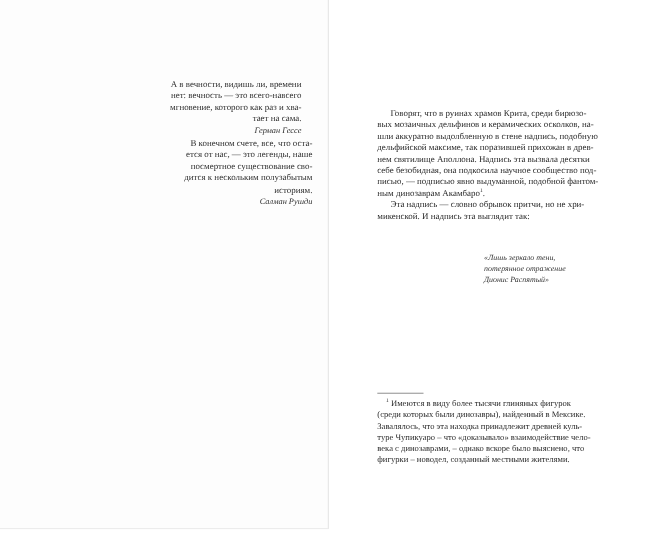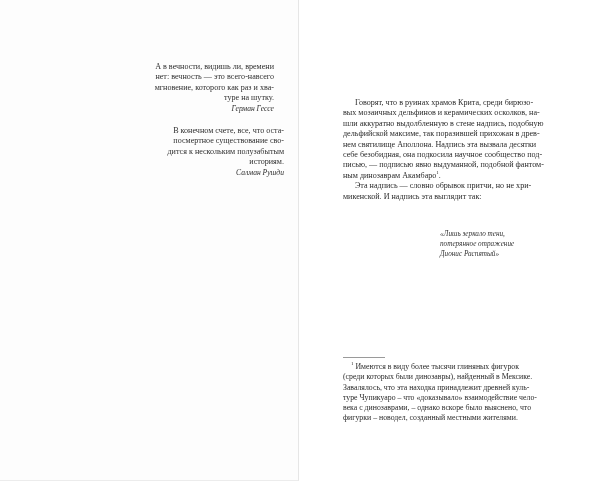--- a/index.html
+++ b/index.html
@@ -15,21 +15,21 @@
   }
   .page-right {
     position: absolute; left: 300px; top: 0; width: 300px; height: 485px; background: #ffffff;
   }
   .epigraph {
     position: absolute; width: 160px; text-align: right;
     font-size: 8.1px; line-height: 10.4px; color: #2e2e2e;
   }
   .epigraph .line { display: block; white-space: nowrap; }
   .epigraph .author { display: block; font-style: italic; font-size: 7.6px; margin-top: 0; }
-  .ep1 { left: 114px; top: 62px; }
+  .ep1 { left: 114px; top: 72px; }
   .ep2 { left: 124px; top: 126px; }
 
   .body-text {
     position: absolute; left: 343px; top: 98px; width: 206px;
     font-size: 8.1px; line-height: 10.4px; color: #2a2a2a;
   }
   .body-text .line { display: block; white-space: nowrap; text-align: justify; }
   .body-text .indent { padding-left: 12px; }
   .quote-sig {
     position: absolute; left: 440px; top: 229px; width: 110px; text-align: left;
@@ -52,26 +52,27 @@
 </head>
 <body>
 
 <div class="spread">
 
   <div class="page-left">
     <div class="epigraph ep1">
       <span class="line">А в вечности, видишь ли, времени</span>
       <span class="line">нет: вечность — это всего-навсего</span>
       <span class="line">мгновение, которого как раз и хва-</span>
-      <span class="line">туре на шутку.</span>
+      <span class="line">тает на сама.</span>
       <span class="author">Герман Гессе</span>
     </div>
 
     <div class="epigraph ep2">
       <span class="line">В конечном счете, все, что оста-</span>
+      <span class="line">ется от нас, — это легенды, наше</span>
       <span class="line">посмертное существование сво-</span>
       <span class="line">дится к нескольким полузабытым</span>
       <span class="line">историям.</span>
       <span class="author">Салман Рушди</span>
     </div>
   </div>
 
   <div class="page-right"></div>
 
   <div class="body-text">

